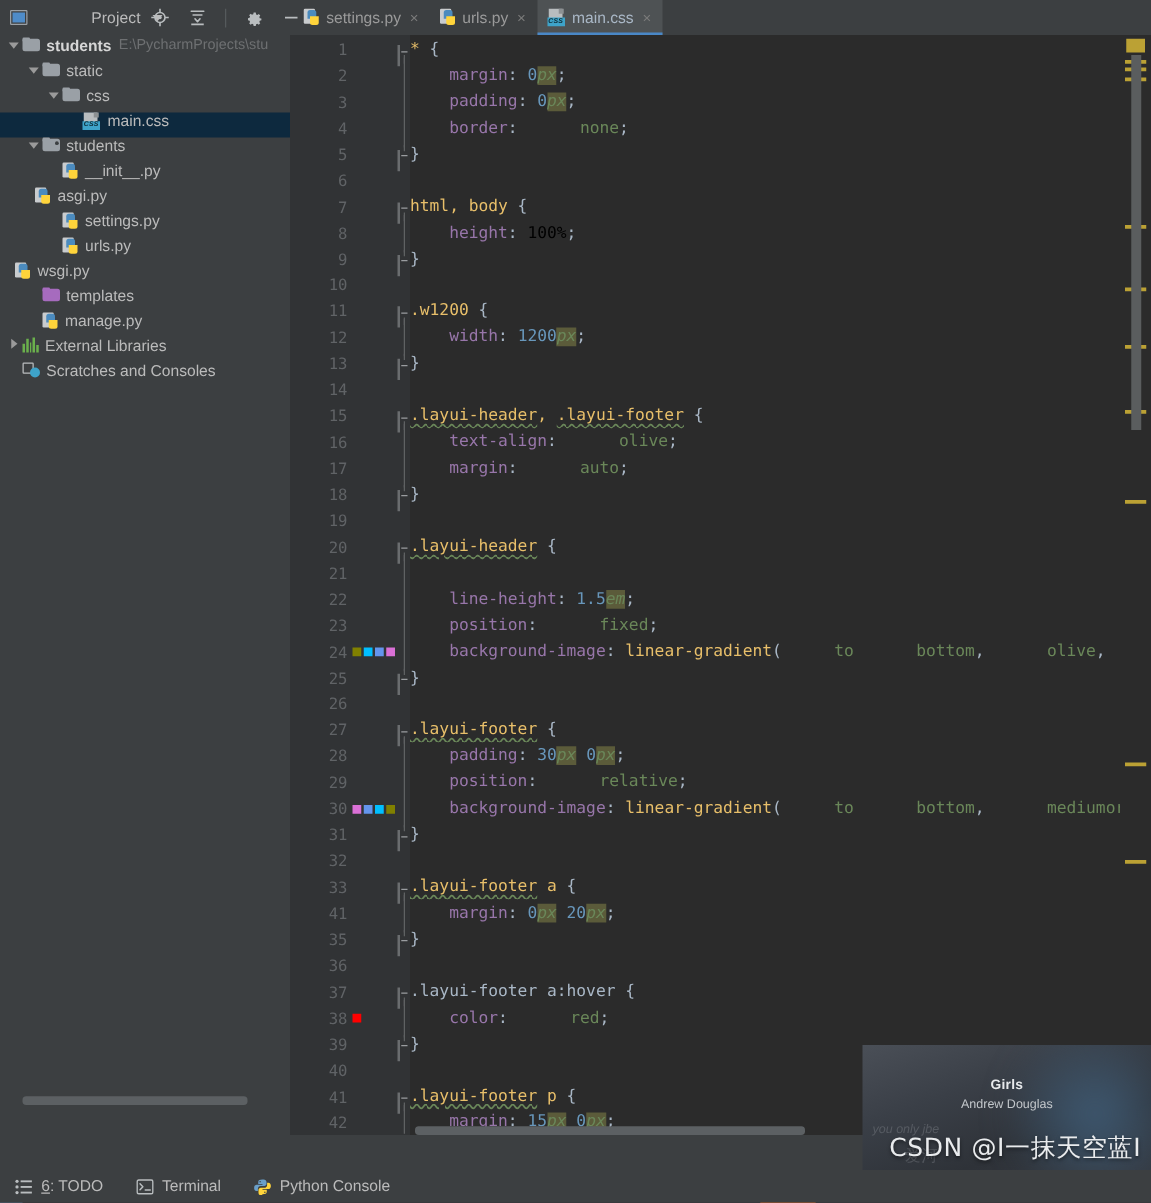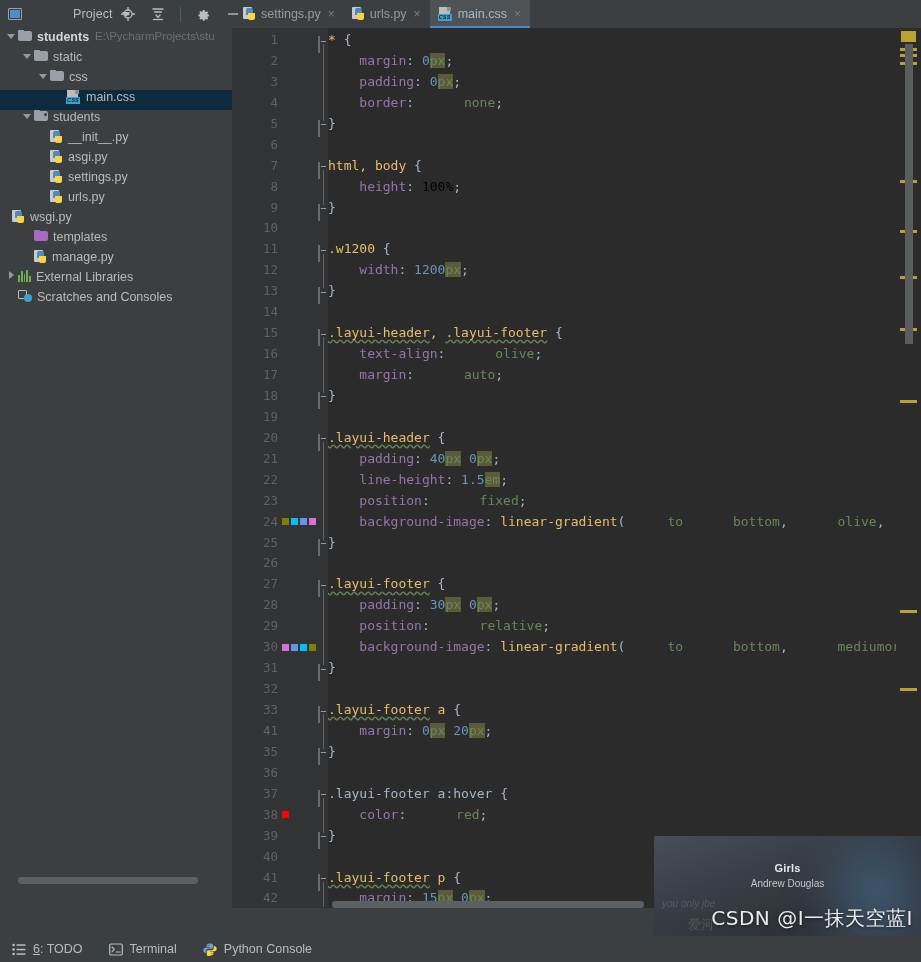--- a/index.html
+++ b/index.html
@@ -88,21 +88,21 @@
   .fold-box::before { content:""; position:absolute; left:1.5px; top:3.5px; width:5px; height:1px; background:#9a9da0; }
   .fold-open::after { content:""; position:absolute; left:3.5px; top:9px; width:1px; height:5px; background:#5f6263; }
   .fold-close::after { content:""; position:absolute; left:3.5px; top:-5px; width:1px; height:5px; background:#5f6263; }
   .foldline { position:absolute; left:90.5px; width:1px; background:#5f6263; }
 
   
   .t-sel   { color:#e8bf6a; }
   .t-prop  { color:#9876aa; }
   .t-punc  { color:#a9b7c6; }
   .t-num   { color:#6897bb; }
-  .t-unit  { color:#6a8759; }
+  .t-unit  { color:#6a8759;font-style:italic; }
   .t-val   { color:#6a8759;margin-left:42px; }
   .t-fn    { color:#e8bf6a; }
   .t-brace { color:#a9b7c6; }
   .hl-unit { background:#5b5b3a; }
   .wavy { text-decoration:underline; text-decoration-style:wavy; text-decoration-color:#6a8759; text-underline-offset:2px;}
   .hscroll-ed { position:absolute; left:100px; bottom:0px; width:312px; height:7px; background:#5c6063; border-radius:3px;}
 
   
   .markerbar { position:absolute; right:0; top:28px; width:25px; height:880px; background:#2b2b2b; }
   .mk { position:absolute; left:4px; width:17px; height:2.5px; background:#bba134; }
@@ -110,21 +110,21 @@
   .mscroll { position:absolute; left:9px; width:8px; background:#5a5d5e; border-radius:0; }
 
   
   .status { position:absolute; left:0; bottom:0; width:921px; height:26px; background:#3c3f41; display:flex; align-items:center; gap:26px; padding-left:12px;}
   .st-item { display:flex; align-items:center; gap:7px; color:#bbbbbb; font-size:12.5px; }
   .st-ico { width:14px;height:13px; position:relative; }
   .undl { text-decoration:underline; }
 
   
   .overlay {
-    position:absolute; right:0; bottom:26px; width:267px; height:100px;
+    position:absolute; right:0; bottom:26px; width:231px; height:100px;
     background:linear-gradient(160deg,#4a4f57 0%,#3a3f47 35%,#2e3238 70%,#34383f 100%);
     overflow:hidden;
   }
   .overlay::before {
     content:""; position:absolute; right:-30px; top:-20px; width:150px; height:150px; border-radius:50%;
     background:radial-gradient(circle,#3f5a73 0%,rgba(60,80,100,0) 70%); filter:blur(12px);
   }
   .ov-title { position:absolute; left:0; right:0; top:26px; text-align:center; color:#e8eaec; font-size:11px; font-weight:bold; letter-spacing:.2px;}
   .ov-artist { position:absolute; left:0; right:0; top:42px; text-align:center; color:#c3c7cb; font-size:10px; }
   .ov-ghost { position:absolute; left:8px; top:62px; color:#6f737a; font-size:10px; font-style:italic; opacity:.55; font-family:Liberation Sans, sans-serif;}
@@ -268,21 +268,21 @@
           <span class="arrow">
             <i></i>
           </span>
           <span class="pyicon" style="margin-right: 5px;">
             <i class="pg"></i>
             <i class="pb"></i>
             <i class="py"></i>
           </span>
           <span>__init__.py</span>
         </div>
-        <div class="row" style="padding-left: 38px;">
+        <div class="row" style="padding-left: 16px;">
           <span class="arrow">
             <i></i>
           </span>
           <span class="pyicon" style="margin-right: 5px;">
             <i class="pg"></i>
             <i class="pb"></i>
             <i class="py"></i>
           </span>
           <span>asgi.py</span>
         </div>
@@ -383,21 +383,21 @@
         <div class="ln"><span class="num">11</span><span class="fold"><span class="fold-box fold-open"></span></span><span class="code"><span class="t-sel">.w1200 </span><span class="t-brace">{</span></span></div>
         <div class="ln"><span class="num">12</span><span class="code">    <span class="t-prop">width</span><span class="t-punc">: </span><span class="t-num"><span class="t-num">1200</span></span><span class="t-unit hl-unit">px</span><span class="t-punc">;</span></span></div>
         <div class="ln"><span class="num">13</span><span class="fold"><span class="fold-box fold-close"></span></span><span class="code"><span class="t-brace">}</span></span></div>
         <div class="ln"><span class="num">14</span><span class="code"></span></div>
         <div class="ln"><span class="num">15</span><span class="fold"><span class="fold-box fold-open"></span></span><span class="code"><span class="t-sel"><span class="wavy">.layui-header</span>, <span class="wavy">.layui-footer</span> </span><span class="t-brace">{</span></span></div>
         <div class="ln"><span class="num">16</span><span class="code">    <span class="t-prop">text-align</span><span class="t-punc">: </span><span class="t-val">olive</span><span class="t-punc">;</span></span></div>
         <div class="ln"><span class="num">17</span><span class="code">    <span class="t-prop">margin</span><span class="t-punc">: </span><span class="t-val">auto</span><span class="t-punc">;</span></span></div>
         <div class="ln"><span class="num">18</span><span class="fold"><span class="fold-box fold-close"></span></span><span class="code"><span class="t-brace">}</span></span></div>
         <div class="ln"><span class="num">19</span><span class="code"></span></div>
         <div class="ln"><span class="num">20</span><span class="fold"><span class="fold-box fold-open"></span></span><span class="code"><span class="t-sel"><span class="wavy">.layui-header</span> </span><span class="t-brace">{</span></span></div>
-        <div class="ln"><span class="num">21</span><span class="code">    <span class="t-prop">padding</span><span class="t-punc">: </span><span class="t-num"><span class="t-num">40</span></span><span class="t-unit hl-unit">px</span> <span class="t-num"><span class="t-num">0</span></span><span class="t-unit hl-unit">px</span><span class="t-punc">;</span></span></div>
+        <div class="ln"><span class="num">21</span></div>
         <div class="ln"><span class="num">22</span><span class="code">    <span class="t-prop">line-height</span><span class="t-punc">: </span><span class="t-num"><span class="t-num">1.5</span></span><span class="t-unit hl-unit">em</span><span class="t-punc">;</span></span></div>
         <div class="ln"><span class="num">23</span><span class="code">    <span class="t-prop">position</span><span class="t-punc">: </span><span class="t-val">fixed</span><span class="t-punc">;</span></span></div>
         <div class="ln"><span class="num">24</span><span class="swatches"><b style="background: rgb(128, 128, 0);"></b><b style="background: rgb(0, 191, 255);"></b><b style="background: rgb(100, 149, 237);"></b><b style="background: rgb(218, 112, 214);"></b></span><span class="code">    <span class="t-prop">background-image</span><span class="t-punc">: </span><span class="t-fn">linear-gradient</span><span class="t-punc">(</span><span class="t-val">to</span> <span class="t-val">bottom</span><span class="t-punc">,</span> <span class="t-val">olive</span><span class="t-punc">,</span> <span class="t-val">deepskyblue</span><span class="t-punc">,</span> <span class="t-val">cornf</span><span class="t-punc"></span></span></div>
         <div class="ln"><span class="num">25</span><span class="fold"><span class="fold-box fold-close"></span></span><span class="code"><span class="t-brace">}</span></span></div>
         <div class="ln"><span class="num">26</span><span class="code"></span></div>
         <div class="ln"><span class="num">27</span><span class="fold"><span class="fold-box fold-open"></span></span><span class="code"><span class="t-sel"><span class="wavy">.layui-footer</span> </span><span class="t-brace">{</span></span></div>
         <div class="ln"><span class="num">28</span><span class="code">    <span class="t-prop">padding</span><span class="t-punc">: </span><span class="t-num"><span class="t-num">30</span></span><span class="t-unit hl-unit">px</span> <span class="t-num"><span class="t-num">0</span></span><span class="t-unit hl-unit">px</span><span class="t-punc">;</span></span></div>
         <div class="ln"><span class="num">29</span><span class="code">    <span class="t-prop">position</span><span class="t-punc">: </span><span class="t-val">relative</span><span class="t-punc">;</span></span></div>
         <div class="ln"><span class="num">30</span><span class="swatches"><b style="background: rgb(218, 112, 214);"></b><b style="background: rgb(100, 149, 237);"></b><b style="background: rgb(0, 191, 255);"></b><b style="background: rgb(128, 128, 0);"></b></span><span class="code">    <span class="t-prop">background-image</span><span class="t-punc">: </span><span class="t-fn">linear-gradient</span><span class="t-punc">(</span><span class="t-val">to</span> <span class="t-val">bottom</span><span class="t-punc">,</span> <span class="t-val">mediumorchid</span><span class="t-punc">,</span> <span class="t-val">cornflowerb</span><span class="t-punc"></span></span></div>
         <div class="ln"><span class="num">31</span><span class="fold"><span class="fold-box fold-close"></span></span><span class="code"><span class="t-brace">}</span></span></div>

